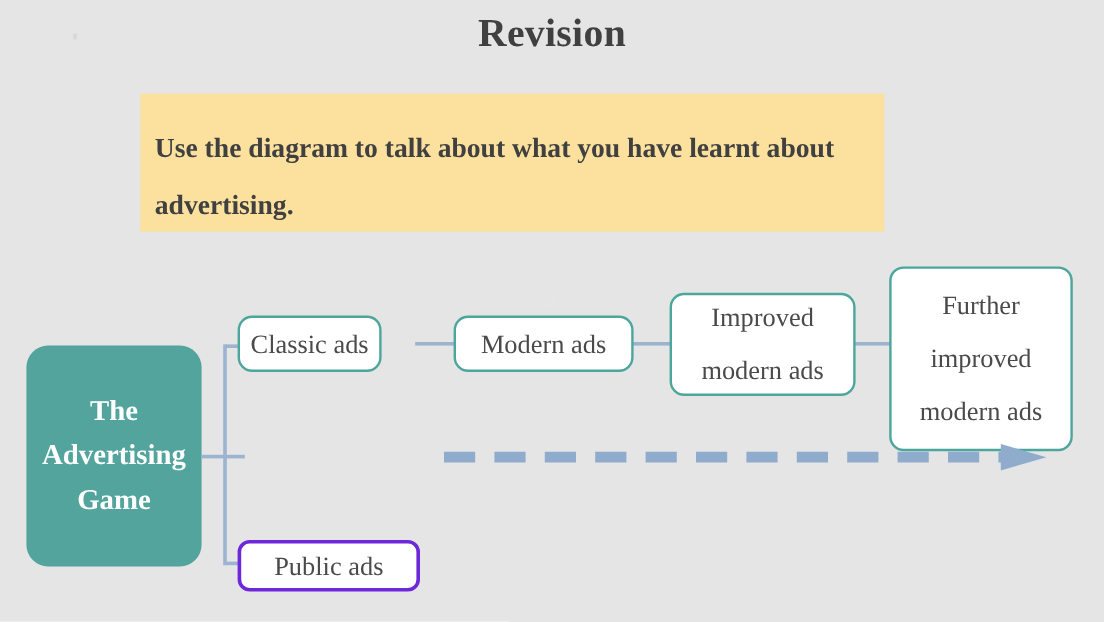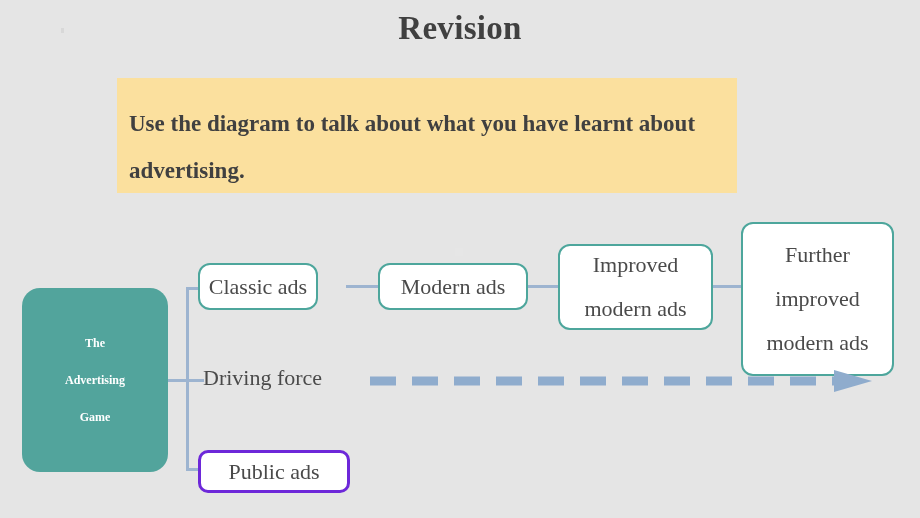--- a/index.html
+++ b/index.html
@@ -85,21 +85,21 @@
     background: #52a49c;
     border-radius: 18px;
     display: flex;
     align-items: center;
     justify-content: center;
   }
   #root-node-label {
     color: #ffffff;
     font-family: "Liberation Serif", "DejaVu Serif", serif;
     font-weight: bold;
-    font-size: 12px;
+    font-size: 24px;
     line-height: 37px;
     text-align: center;
     white-space: pre-line;
   }
 
   
   .conn {
     position: absolute;
     background: #9db4d0;
   }
@@ -264,21 +264,20 @@
   <div class="conn" id="link-improved-further"></div>
 
   <div class="node-box" id="node-classic-ads">Classic ads</div>
   <div class="node-box" id="node-modern-ads">Modern ads</div>
   <div class="node-box" id="node-improved-modern-ads">Improved
 modern ads</div>
   <div class="node-box" id="node-further-improved-modern-ads">Further
 improved
 modern ads</div>
 
-  <div id="driving-force-label">Driving force</div>
 
   <svg id="driving-force-arrow" viewBox="0 0 516 38" xmlns="http://www.w3.org/2000/svg">
     <line x1="2" y1="19" x2="470" y2="19" stroke="#8faccd" stroke-width="9" stroke-dasharray="26 16" stroke-linecap="butt"></line>
     <path d="M 466 8 L 466 30 L 504 19 Z" fill="#8faccd"></path>
   </svg>
 
   <div id="node-public-ads">Public ads</div>
 
 </div>
 

